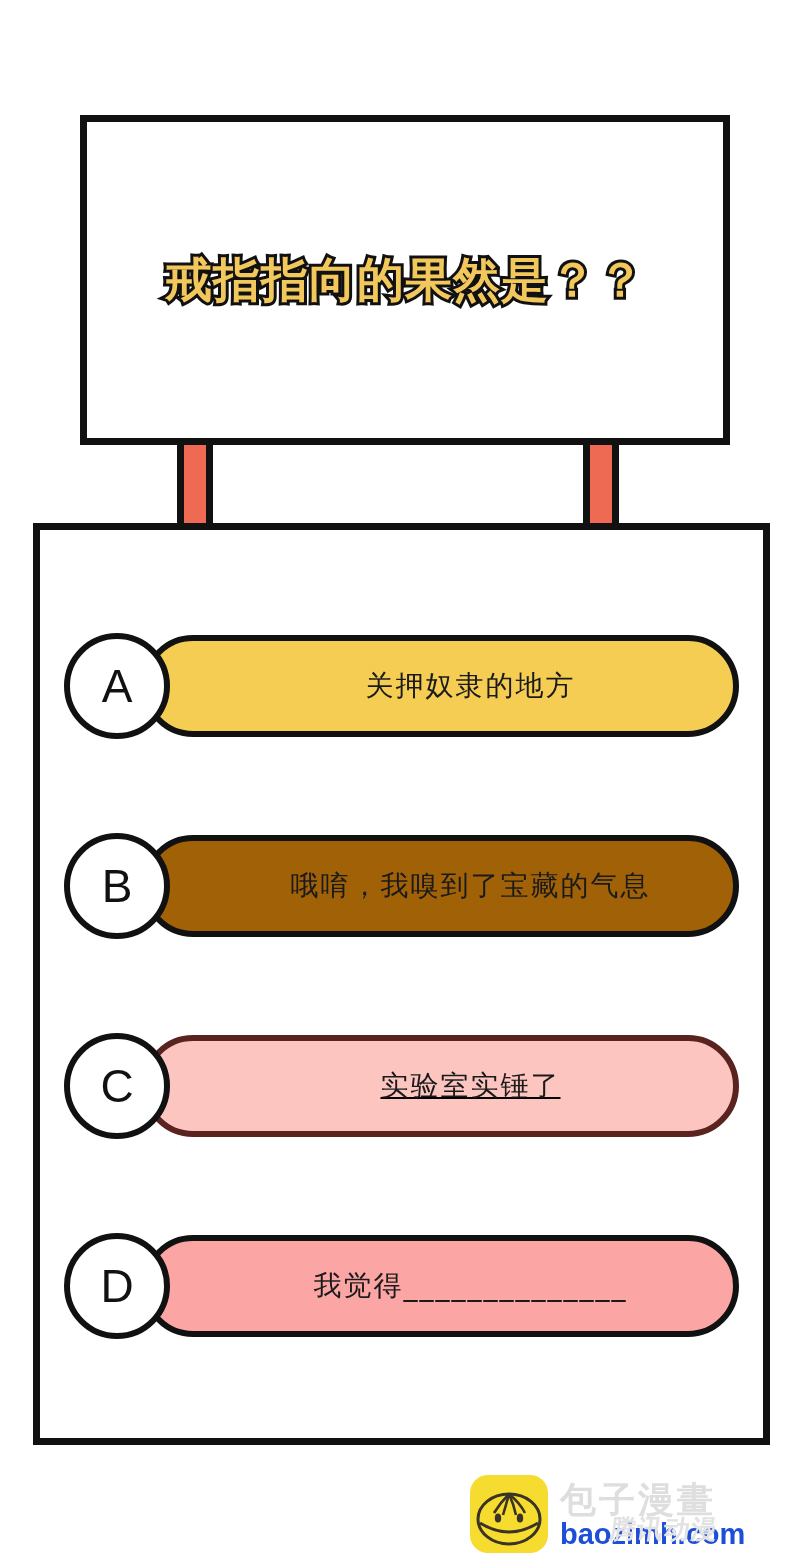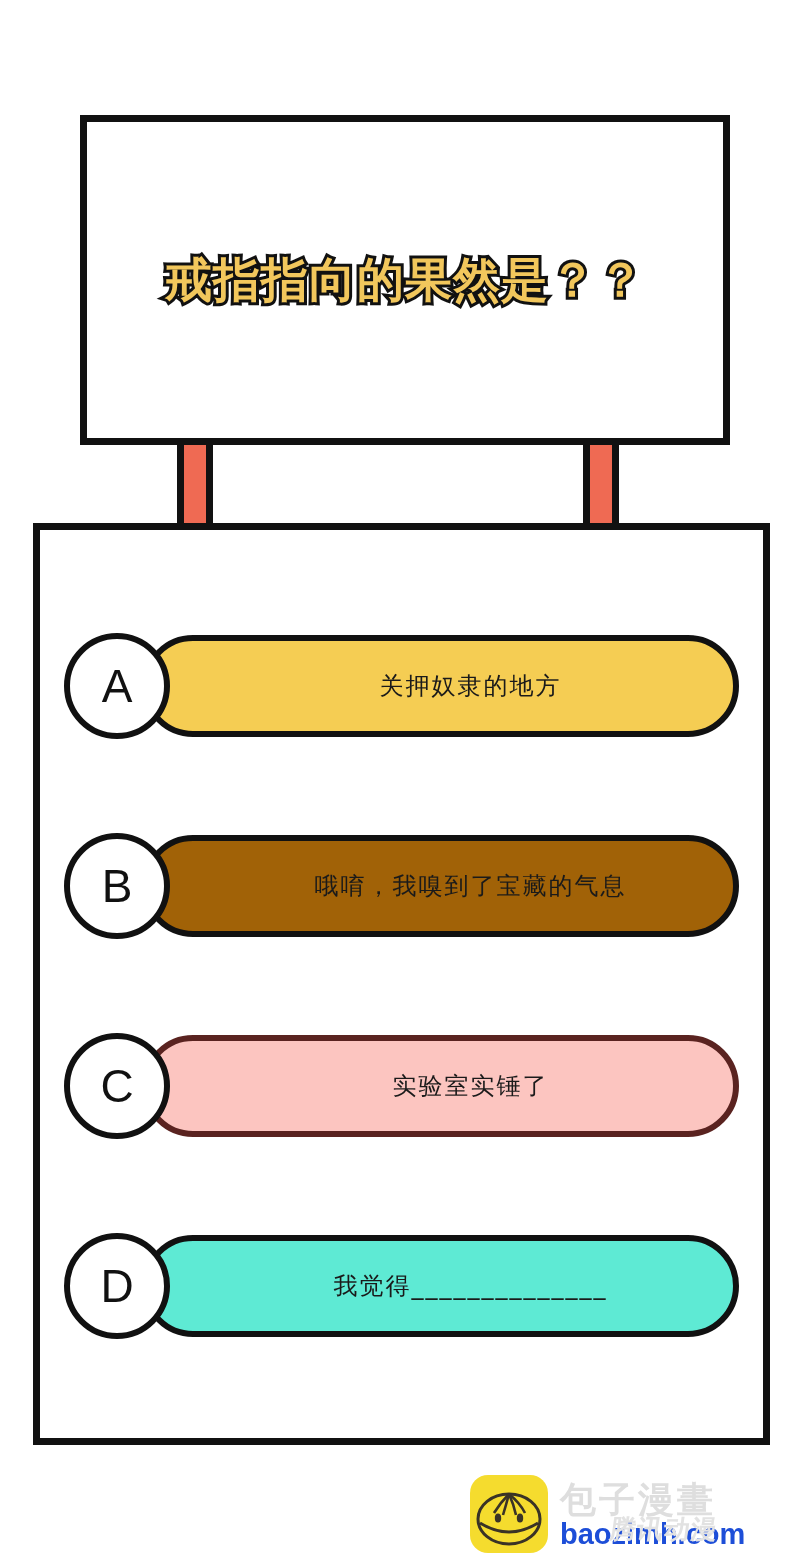--- a/index.html
+++ b/index.html
@@ -94,21 +94,21 @@
     right: 0;
     height: 102px;
     border: 6px solid #111111;
     border-radius: 51px;
     display: flex;
     align-items: center;
     justify-content: center;
   }
 
   .pill-label {
-    font-size: 24px;
+    font-size: 28px;
     color: #1a1a1a;
     font-weight: 500;
     letter-spacing: 2px;
     padding-left: 60px;
     white-space: nowrap;
     font-family: "DejaVu Sans", "Liberation Sans", sans-serif;
   }
 
   .badge {
     position: absolute;
@@ -129,21 +129,21 @@
     font-size: 46px;
     color: #111111;
     font-weight: 400;
     line-height: 1;
     font-family: "Liberation Sans", "DejaVu Sans", sans-serif;
   }
 
   
   .opt-a .pill { background: #F5CD53; border-color: #111111; }
   .opt-b .pill { background: #9DCFF9; border-color: #111111; }
-  .opt-c .pill { background: #FCC5C0; border-color: #5a2320; }
+  .opt-c .pill { background: #FCC5C0; border-color: #5a2320; text-decoration: underline; }
   .opt-d .pill { background: #C6F0C4; border-color: #111111; }
 
   
   .watermark {
     position: absolute;
     left: 470px;
     top: 1468px;
     width: 320px;
     height: 92px;
     display: flex;
@@ -237,21 +237,21 @@
       <div class="option-row opt-c">
         <div class="pill" style="background: rgb(252, 197, 192); border-color: rgb(90, 35, 32);">
           <span class="pill-label">实验室实锤了</span>
         </div>
         <div class="badge">
           <span class="badge-letter">C</span>
         </div>
       </div>
 
       <div class="option-row opt-d">
-        <div class="pill" style="background: #5eead4; border-color: rgb(17, 17, 17);">
+        <div class="pill" style="background: #fca5a5; border-color: rgb(17, 17, 17);">
           <span class="pill-label">我觉得______________</span>
         </div>
         <div class="badge">
           <span class="badge-letter">D</span>
         </div>
       </div>
 
     </div>
   </div>
 

